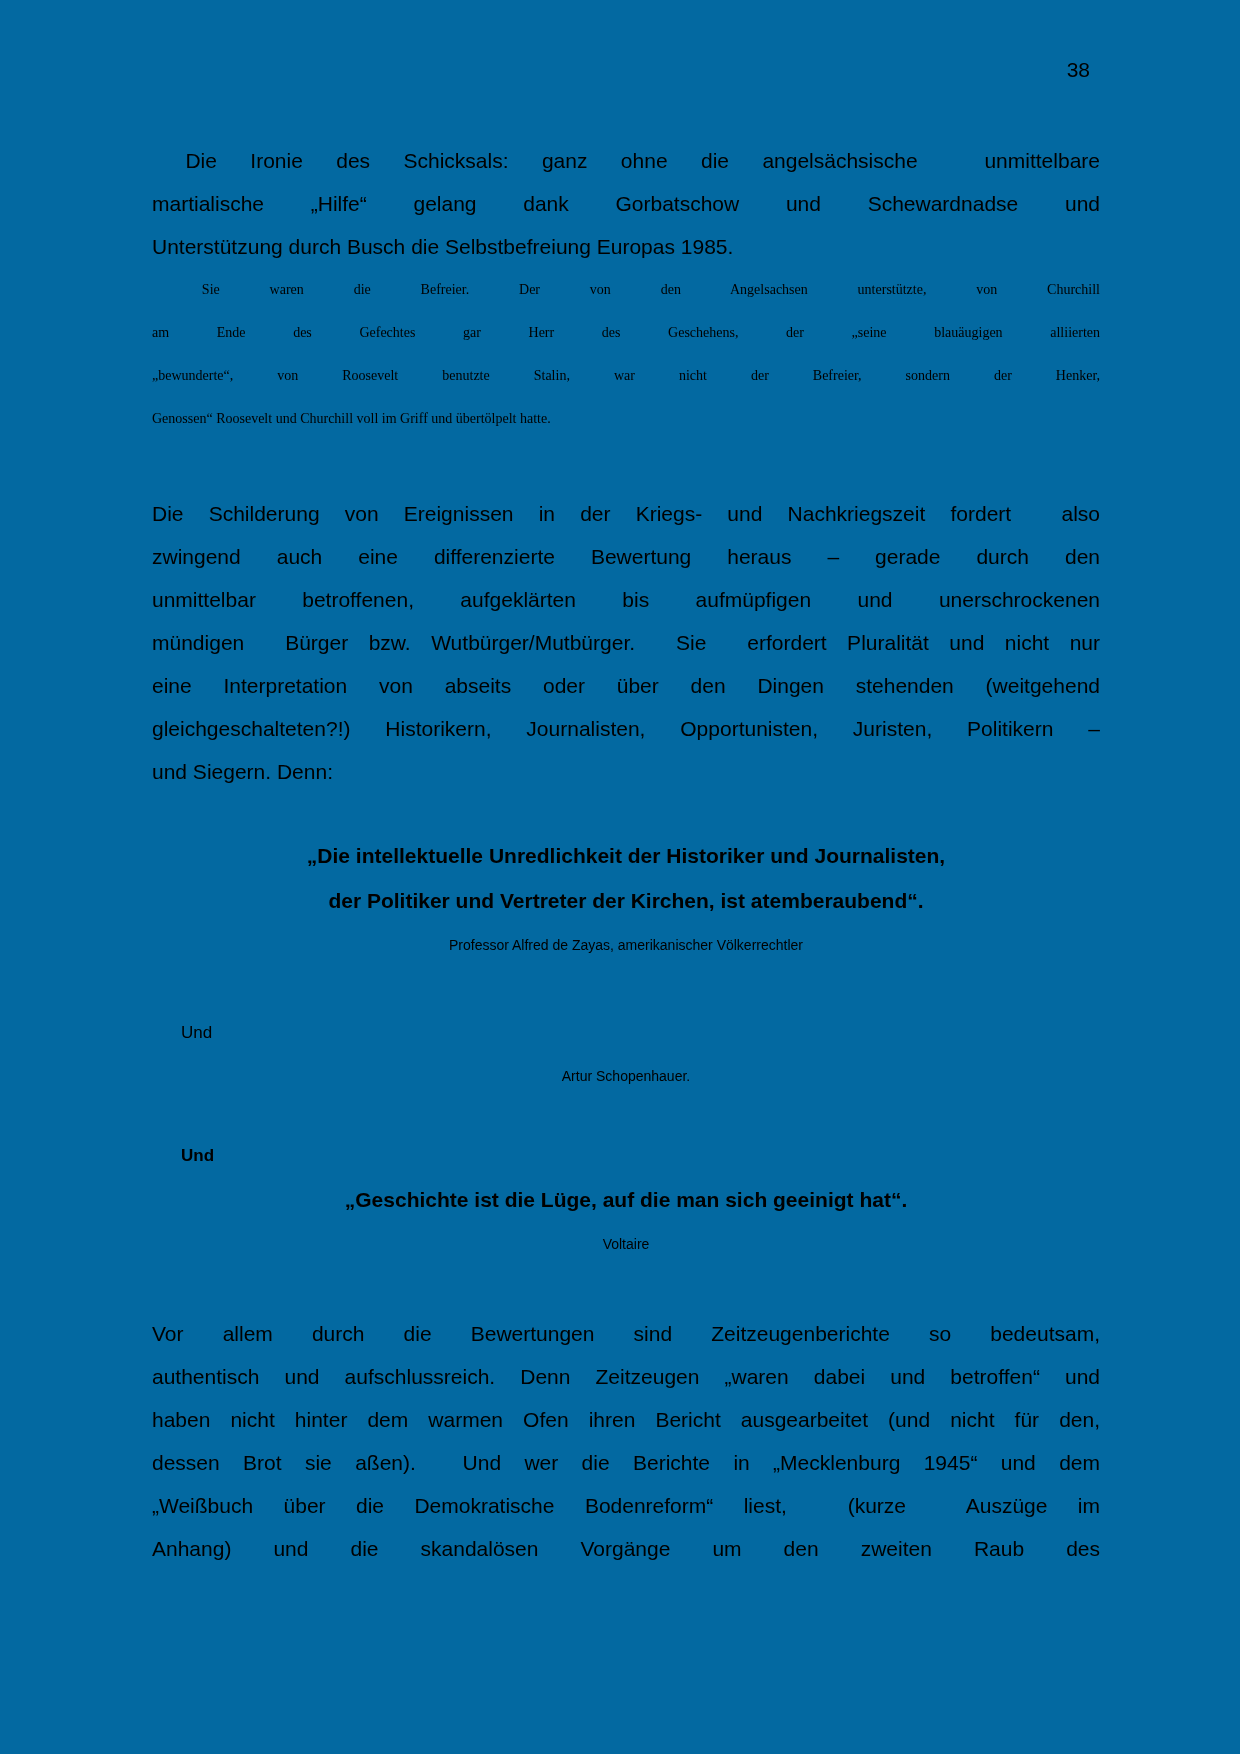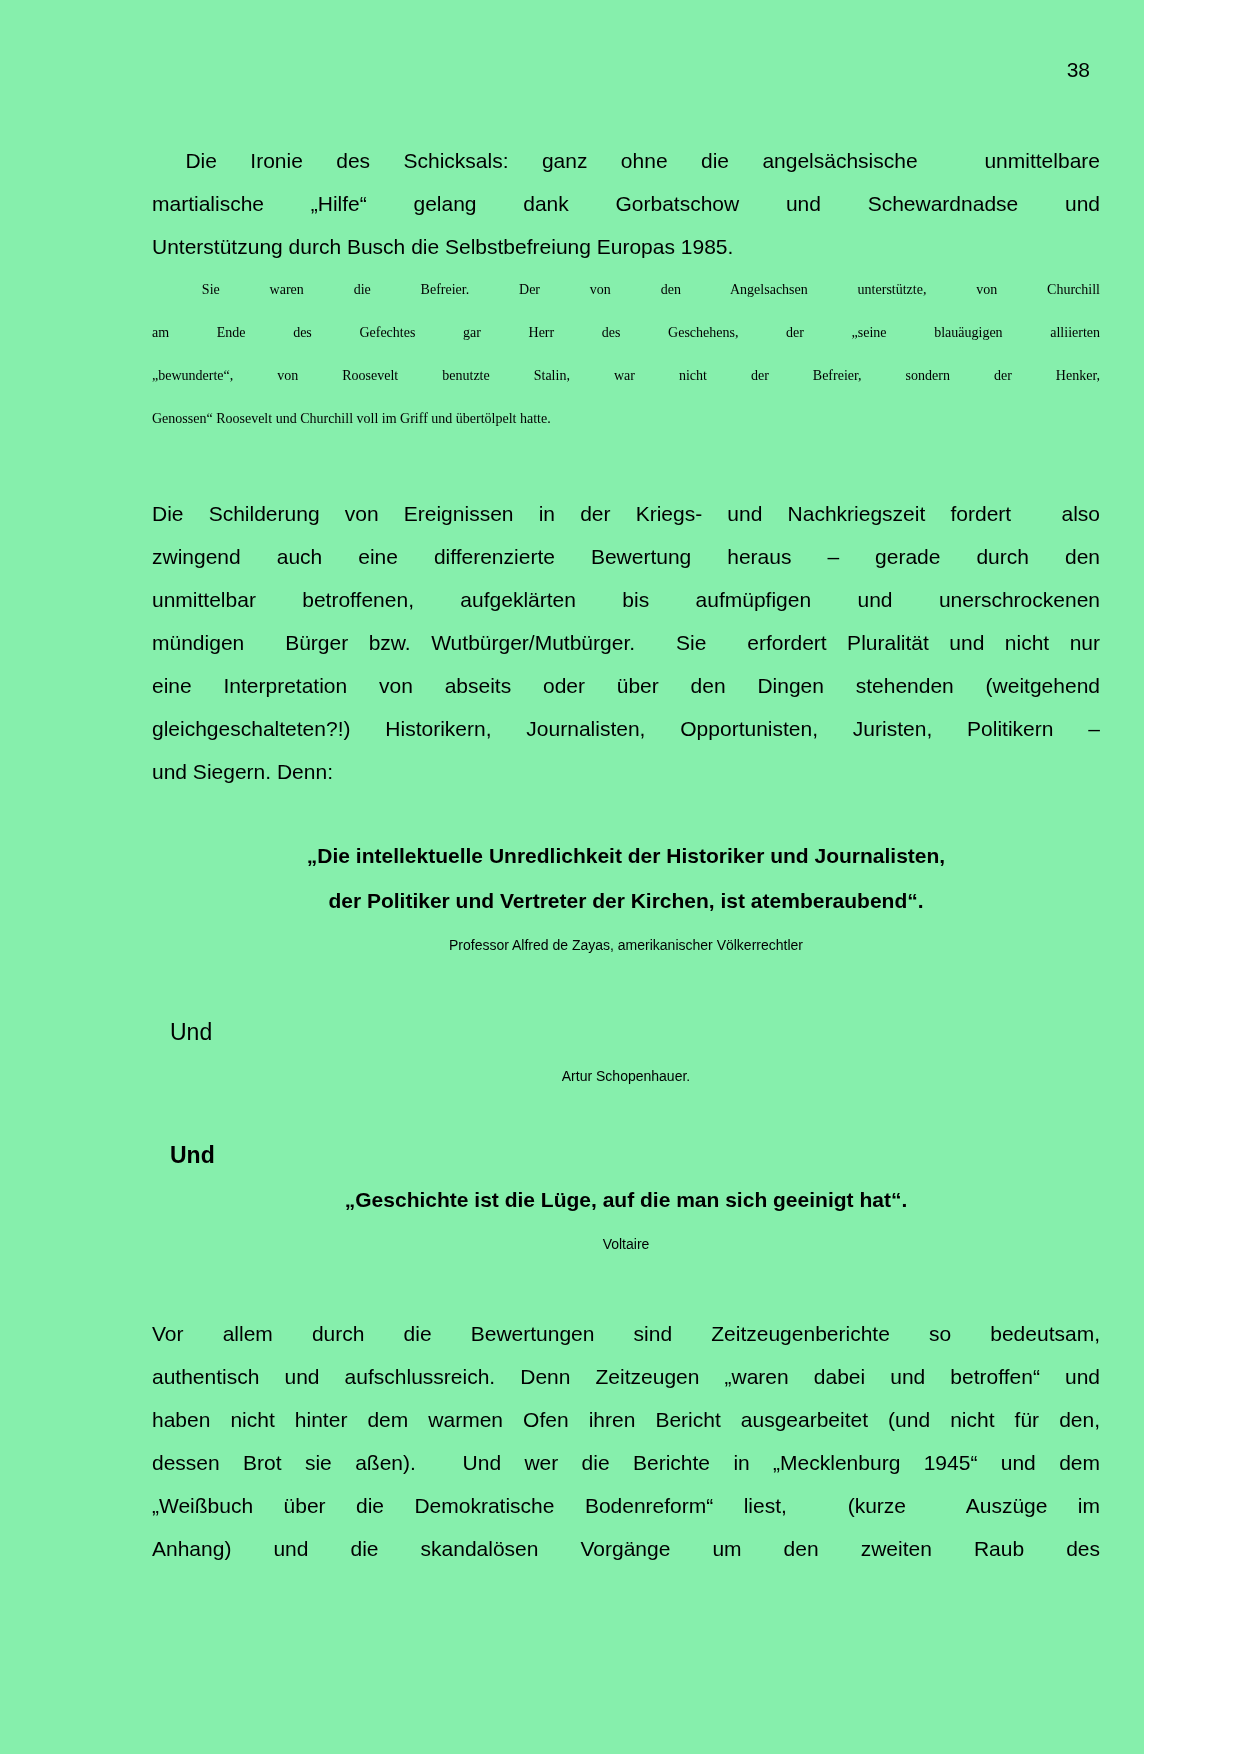--- a/index.html
+++ b/index.html
@@ -1,22 +1,22 @@
 <!DOCTYPE html>
 <html><head>
 <meta charset="utf-8">
 <style>
   * { margin:0; padding:0; box-sizing:border-box; }
   html, body { background:#ffffff; }
   body { font-family:"Liberation Sans", sans-serif; color:#000000; }
   .page {
     position:relative;
-    width:1144px;
+    width:1240px;
     height:1754px;
-    background:#86efac;
+    background:#0369a1;
     overflow:hidden;
   }
   .pagenum {
     position:absolute;
     top:57px;
     left:142px;
     width:948px;
     text-align:right;
     font-size:21px;
     line-height:26px;
@@ -54,23 +54,23 @@
     line-height:45px;
     white-space:pre-wrap;
   }
   .attribution {
     text-align:center;
     font-size:14px;
     line-height:45px;
     font-weight:normal;
   }
   .connector {
-    font-size:23px;
+    font-size:17px;
     line-height:43px;
-    margin-left:18px;
+    margin-left:29px;
   }
   .und1 { margin-top:43px; }
   .und2 { margin-top:35px; font-weight:bold; }
 </style>
 </head>
 <body>
 
 <div class="page">
   <div class="pagenum">38</div>
 

